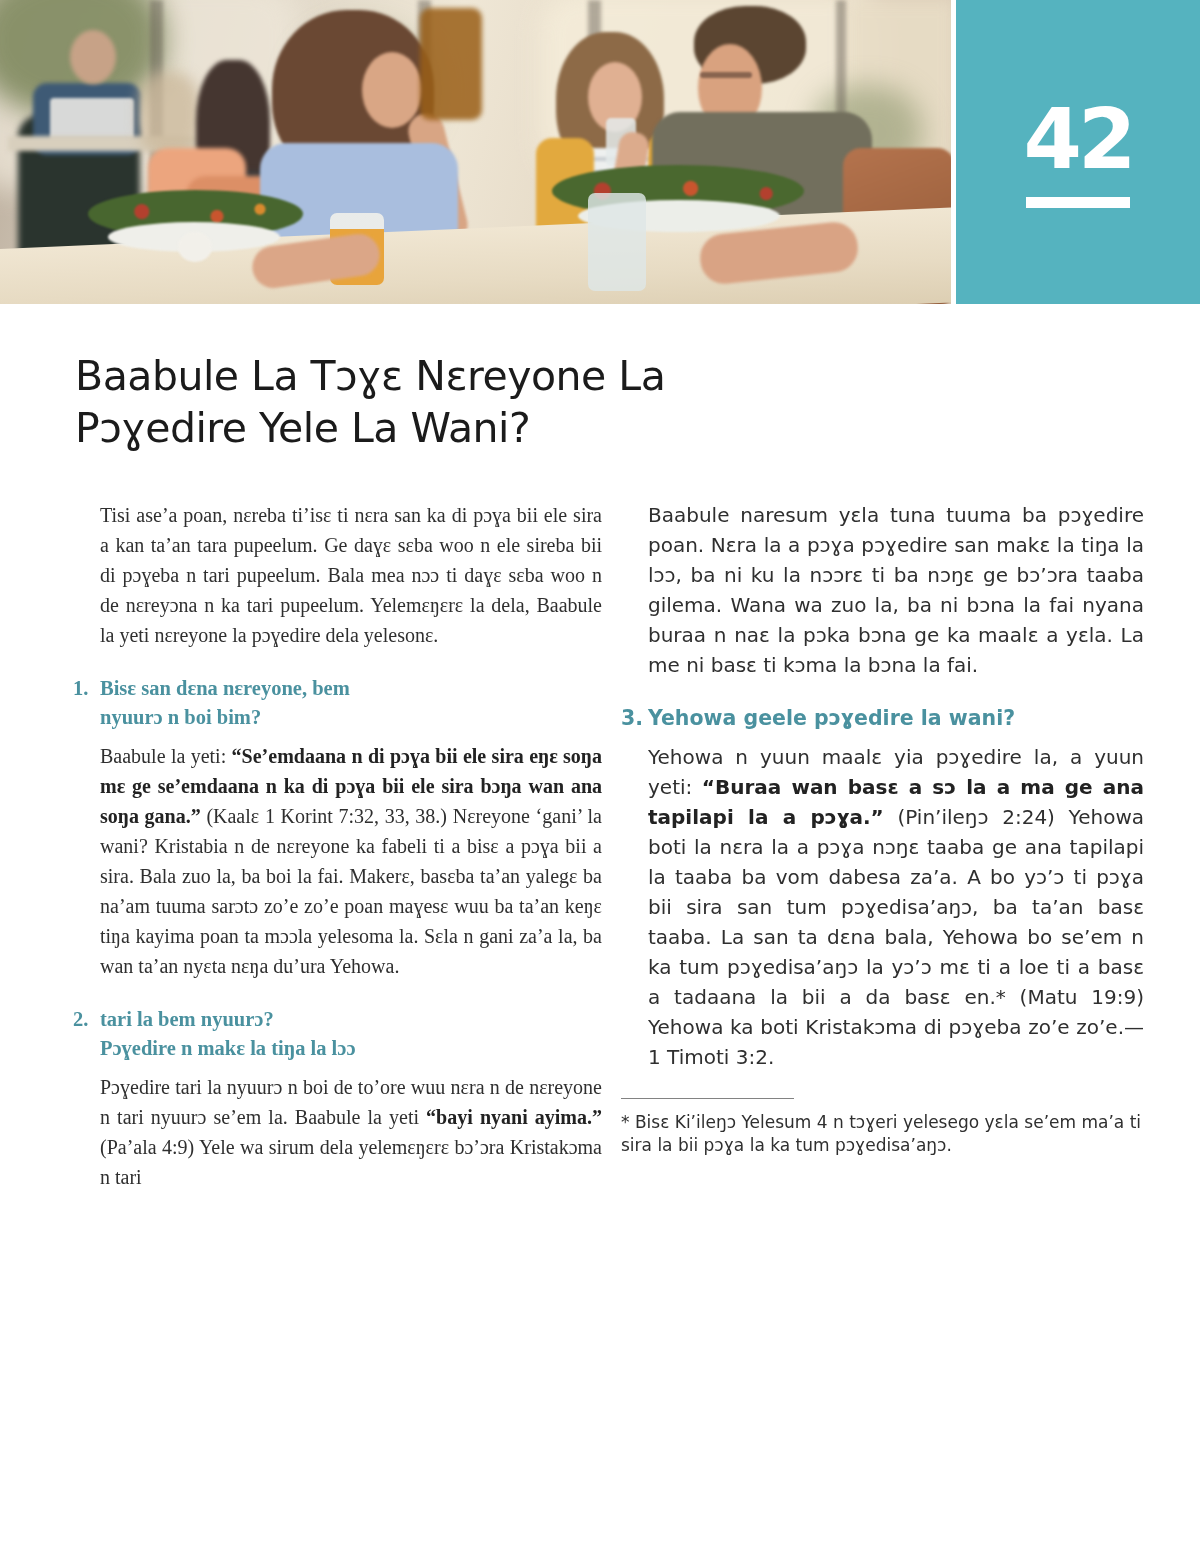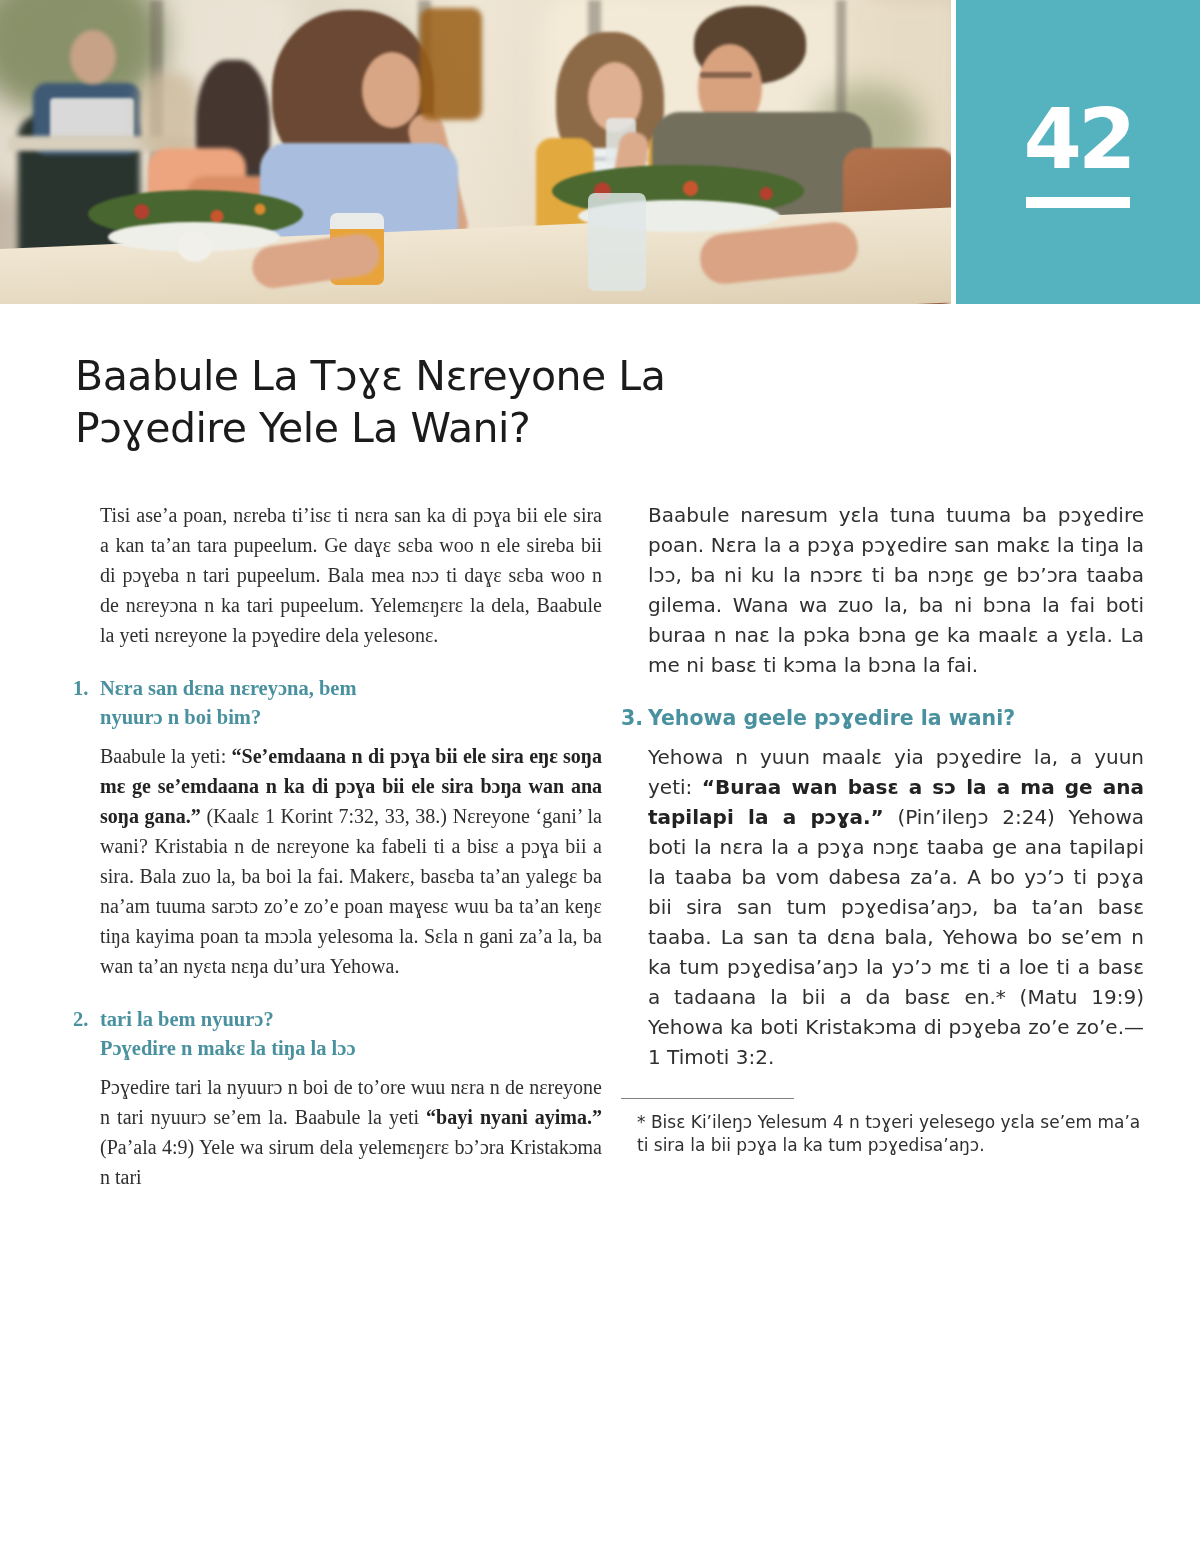--- a/index.html
+++ b/index.html
@@ -86,21 +86,21 @@
   .col-left{left:73px;width:529px;font-family:Liberation Serif, serif;}
   .col-right{left:621px;width:523px;}
   .para{margin-left:27px;text-align:justify;font-size:20px;line-height:30px;}
   .para strong{font-weight:700;color:#222222;}
   .qhead{display:flex;margin:24px 0 9px 0;color:var(--heading-teal);font-weight:700;font-size:20.5px;line-height:29px;}
   .qnum{flex:0 0 27px;}
   .qline{display:block;}
   .qhead + .para{margin-top:0;}
   .footnote{margin-top:26px;}
   .fn-rule{width:173px;border-top:1.5px solid #828282;margin-bottom:12px;}
-  .fn-text{font-size:17px;line-height:23px;text-align:left;margin-left:16px;}
+  .fn-text{font-size:17px;line-height:23px;text-align:left;}
 </style>
 </head>
 <body>
 
 <div class="page">
 
   <div class="photo">
     <div class="ph ph-glare1"></div>
     <div class="ph ph-glare2"></div>
     <div class="ph ph-glare3"></div>
@@ -160,38 +160,38 @@
     <span>Baabule La Tɔɣɛ Nɛreyone La</span>
     <span>Pɔɣedire Yele La Wani?</span>
   </h1>
 
   <div class="col col-left">
     <p class="para">Tisi ase’a poan, nɛreba ti’isɛ ti nɛra san ka di pɔɣa bii ele sira a kan ta’an tara pupeelum. Ge daɣɛ sɛba woo n ele sireba bii di pɔɣeba n tari pupeelum. Bala mea nɔɔ ti daɣɛ sɛba woo n de nɛreyɔna n ka tari pupeelum. Yelemɛŋɛrɛ la dela, Baabule la yeti nɛreyone la pɔɣedire dela yelesonɛ.</p>
 
     <div class="qhead">
       <span class="qnum">1.</span>
       <span class="qtext">
-        <span class="qline">Nɛra san dɛna nɛreyɔna, bem</span>
+        <span class="qline">Bisɛ san dɛna nɛreyone, bem</span>
         <span class="qline">nyuurɔ n boi bim?</span>
       </span>
     </div>
     <p class="para"><span>Baabule la yeti: </span><strong>“Se’emdaana n di pɔɣa bii ele sira eŋɛ soŋa mɛ ge se’emdaana n ka di pɔɣa bii ele sira bɔŋa wan ana soŋa gana.”</strong><span> (Kaalɛ 1 Korint 7:32, 33, 38.) Nɛreyone ‘gani’ la wani? Kristabia n de nɛreyone ka fabeli ti a bisɛ a pɔɣa bii a sira. Bala zuo la, ba boi la fai. Makerɛ, basɛba ta’an yalegɛ ba na’am tuuma sarɔtɔ zo’e zo’e poan maɣesɛ wuu ba ta’an keŋɛ tiŋa kayima poan ta mɔɔla yelesoma la. Sɛla n gani za’a la, ba wan ta’an nyɛta nɛŋa du’ura Yehowa.</span></p>
 
     <div class="qhead">
       <span class="qnum">2.</span>
       <span class="qtext">
         <span class="qline">tari la bem nyuurɔ?</span>
         <span class="qline">Pɔɣedire n makɛ la tiŋa la lɔɔ</span>
       </span>
     </div>
     <p class="para"><span>Pɔɣedire tari la nyuurɔ n boi de to’ore wuu nɛra n de nɛreyone n tari nyuurɔ se’em la. Baabule la yeti </span><strong>“bayi nyani ayima.”</strong><span> (Pa’ala 4:9) Yele wa sirum dela yelemɛŋɛrɛ bɔ’ɔra Kristakɔma n tari</span></p>
   </div>
 
   <div class="col col-right">
-    <p class="para">Baabule naresum yɛla tuna tuuma ba pɔɣedire poan. Nɛra la a pɔɣa pɔɣedire san makɛ la tiŋa la lɔɔ, ba ni ku la nɔɔrɛ ti ba nɔŋɛ ge bɔ’ɔra taaba gilema. Wana wa zuo la, ba ni bɔna la fai boti buraa n naɛ la pɔka bɔna ge ka maalɛ a yɛla. La me ni basɛ ti kɔma la bɔna la fai.</p>
+    <p class="para">Baabule naresum yɛla tuna tuuma ba pɔɣedire poan. Nɛra la a pɔɣa pɔɣedire san makɛ la tiŋa la lɔɔ, ba ni ku la nɔɔrɛ ti ba nɔŋɛ ge bɔ’ɔra taaba gilema. Wana wa zuo la, ba ni bɔna la fai nyana buraa n naɛ la pɔka bɔna ge ka maalɛ a yɛla. La me ni basɛ ti kɔma la bɔna la fai.</p>
 
     <div class="qhead">
       <span class="qnum">3.</span>
       <span class="qtext">
         <span class="qline">Yehowa geele pɔɣedire la wani?</span>
       </span>
     </div>
     <p class="para"><span>Yehowa n yuun maalɛ yia pɔɣedire la, a yuun yeti: </span><strong>“Buraa wan basɛ a sɔ la a ma ge ana tapilapi la a pɔɣa.”</strong><span> (Pin’ileŋɔ 2:24) Yehowa boti la nɛra la a pɔɣa nɔŋɛ taaba ge ana tapilapi la taaba ba vom dabesa za’a. A bo yɔ’ɔ ti pɔɣa bii sira san tum pɔɣedisa’aŋɔ, ba ta’an basɛ taaba. La san ta dɛna bala, Yehowa bo se’em n ka tum pɔɣedisa’aŋɔ la yɔ’ɔ mɛ ti a loe ti a basɛ a tadaana la bii a da basɛ en.* (Matu 19:9) Yehowa ka boti Kristakɔma di pɔɣeba zo’e zo’e.—1 Timoti 3:2.</span></p>
 
     <div class="footnote">

